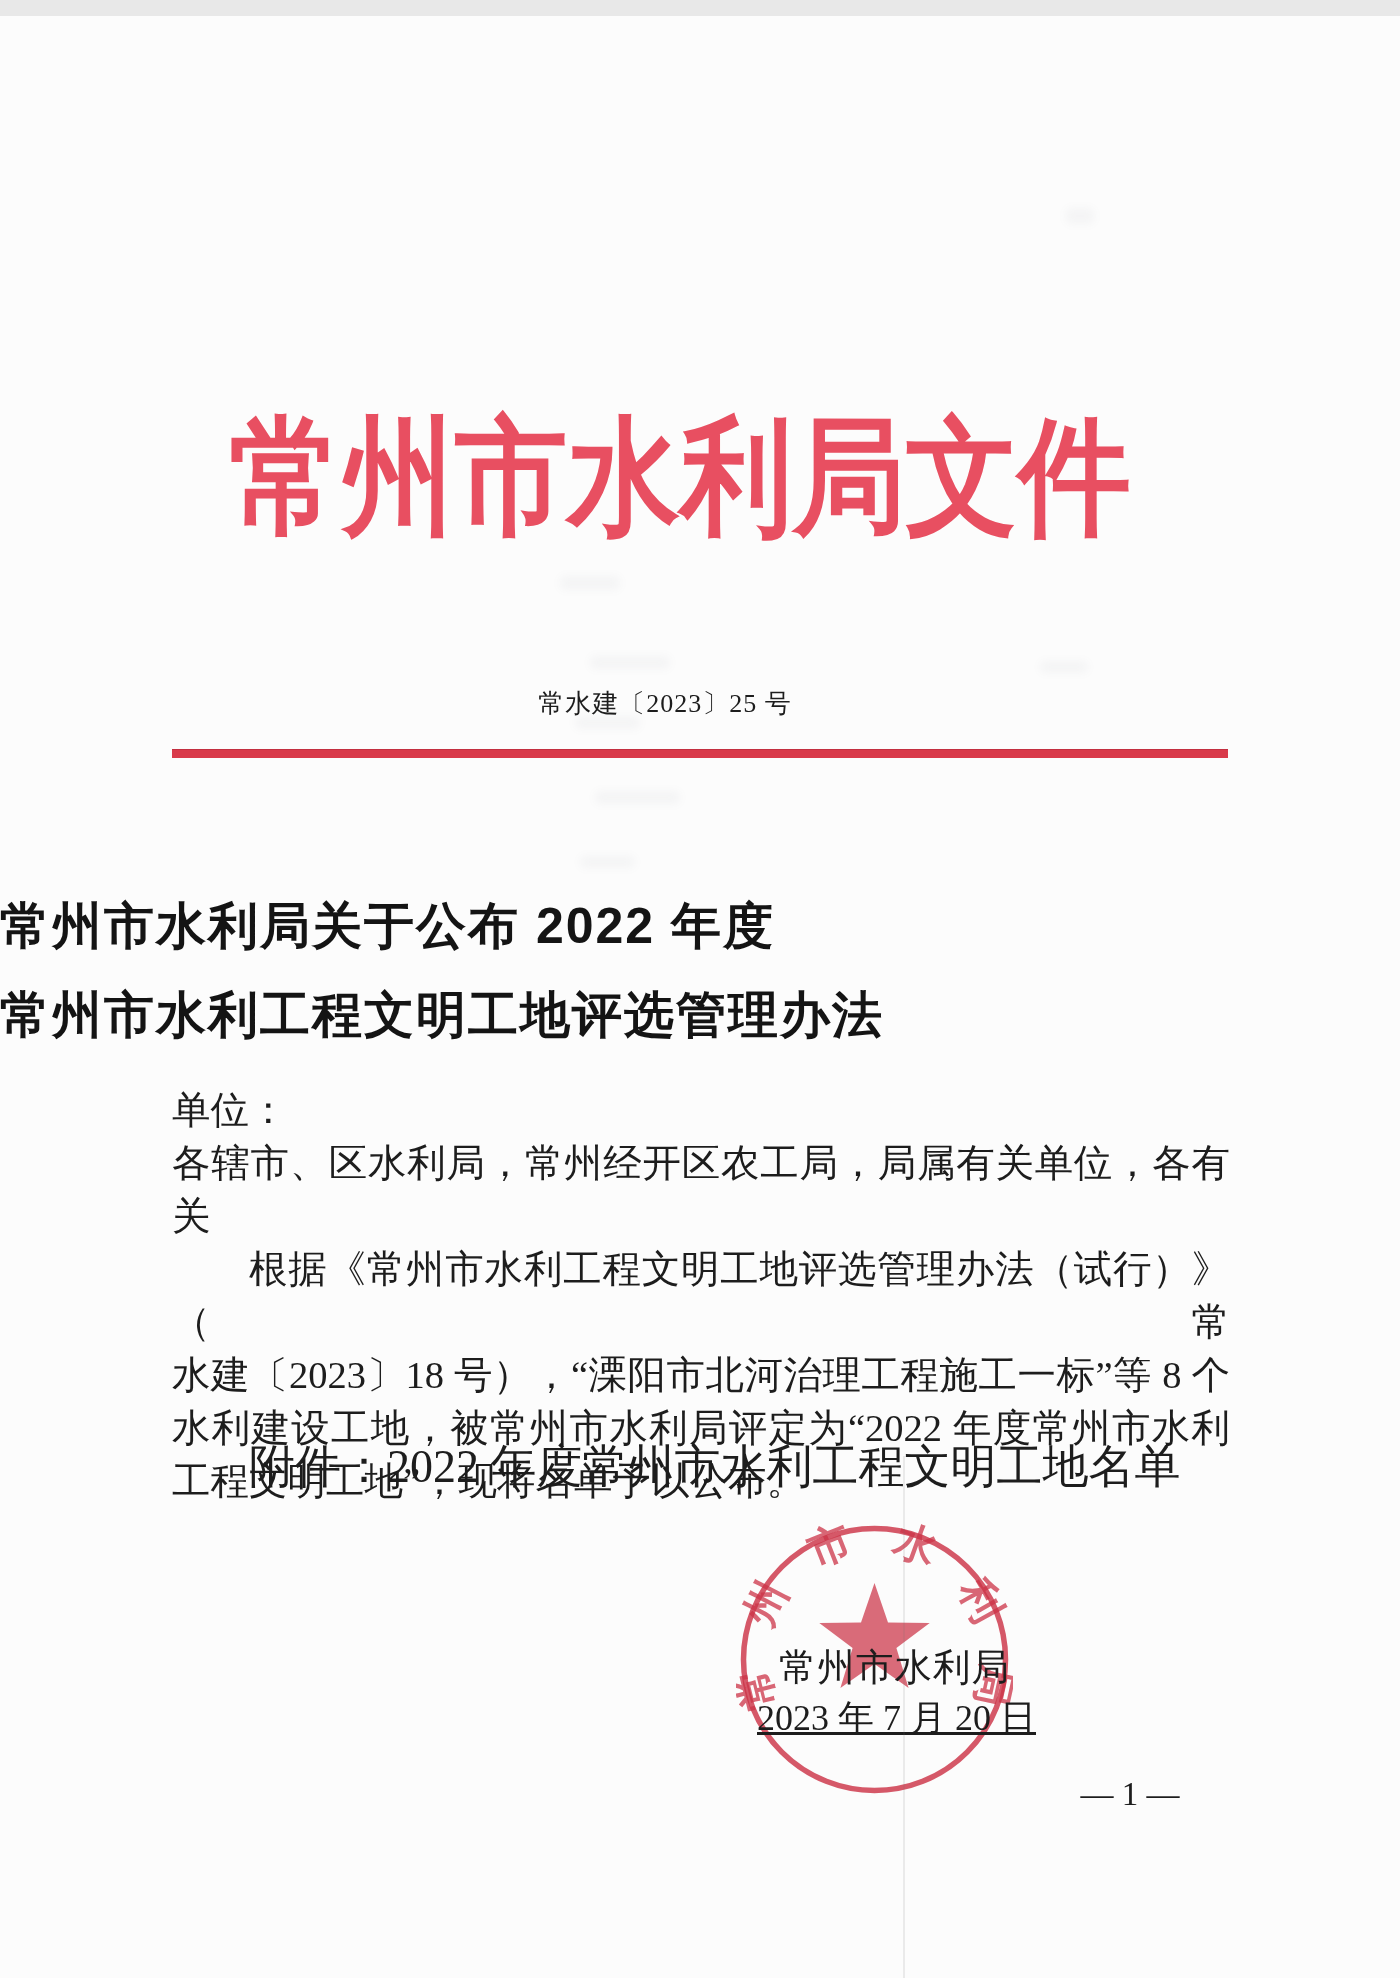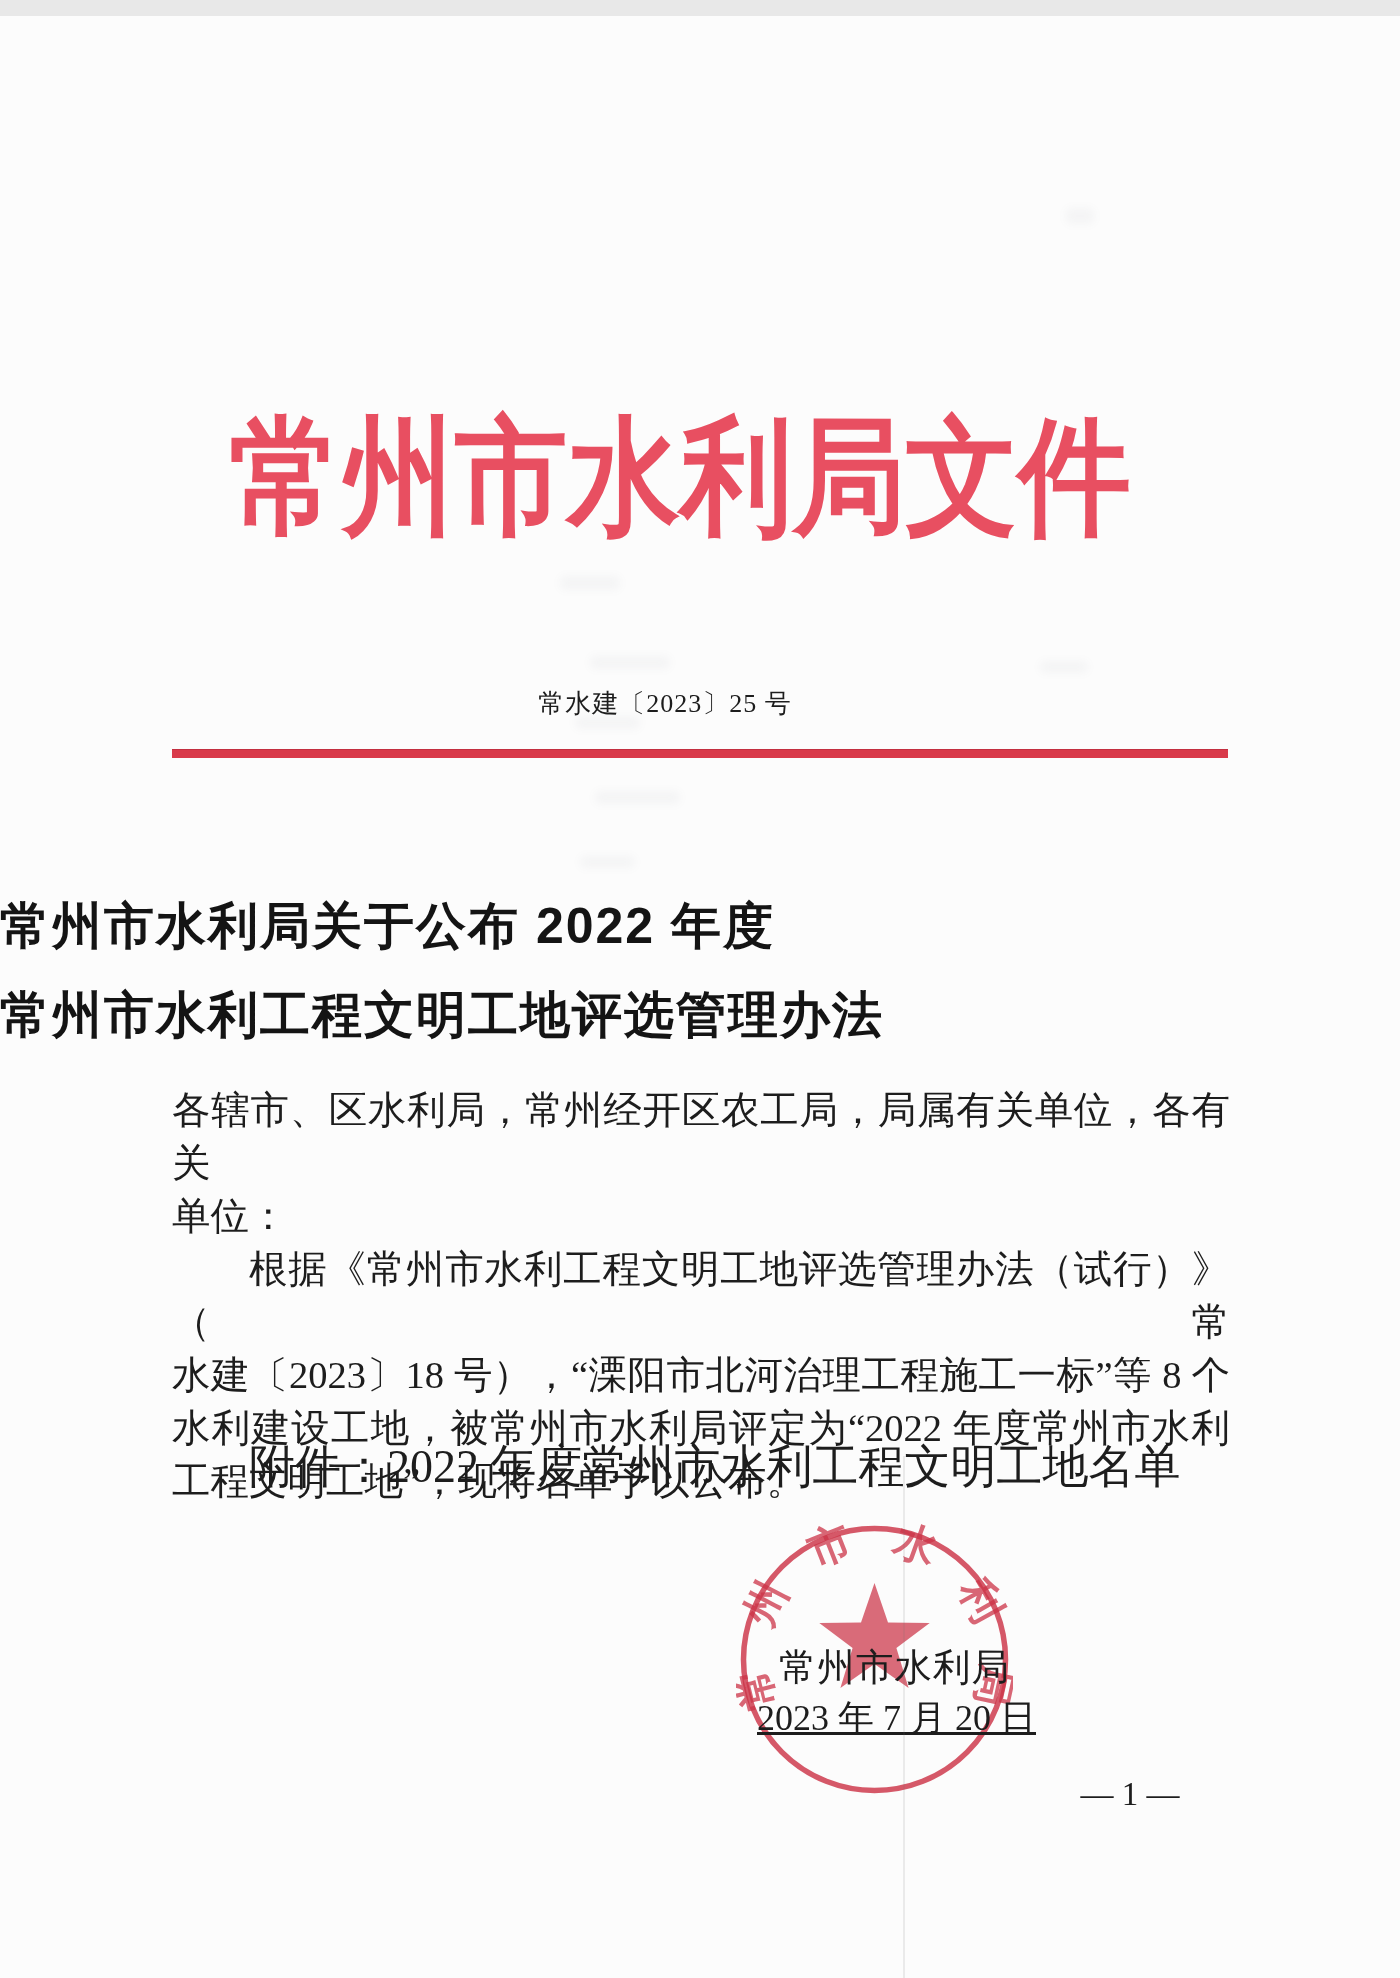--- a/index.html
+++ b/index.html
@@ -137,22 +137,22 @@
   <div class="doc-no">常水建〔2023〕25 号</div>
 
   <div class="red-rule"></div>
 
   <div class="notice-title">
     <div>常州市水利局关于公布 2022 年度</div>
     <div>常州市水利工程文明工地评选管理办法</div>
   </div>
 
   <div class="body-block">
+      <div class="body-line">单位：</div>
       <div class="body-line justify">各辖市、区水利局，常州经开区农工局，局属有关单位，各有关</div>
-      <div class="body-line">单位：</div>
       <div class="body-line indent justify">根据《常州市水利工程文明工地评选管理办法（试行）》（常</div>
       <div class="body-line justify">水建〔2023〕18 号），“溧阳市北河治理工程施工一标”等 8 个</div>
       <div class="body-line justify">水利建设工地，被常州市水利局评定为“2022 年度常州市水利</div>
       <div class="body-line">工程文明工地”，现将名单予以公布。</div>
     </div>
 
   <div class="attachment">附件：2022 年度常州市水利工程文明工地名单</div>
 
   <svg class="seal" viewBox="0 0 277 277" aria-hidden="true">
 

